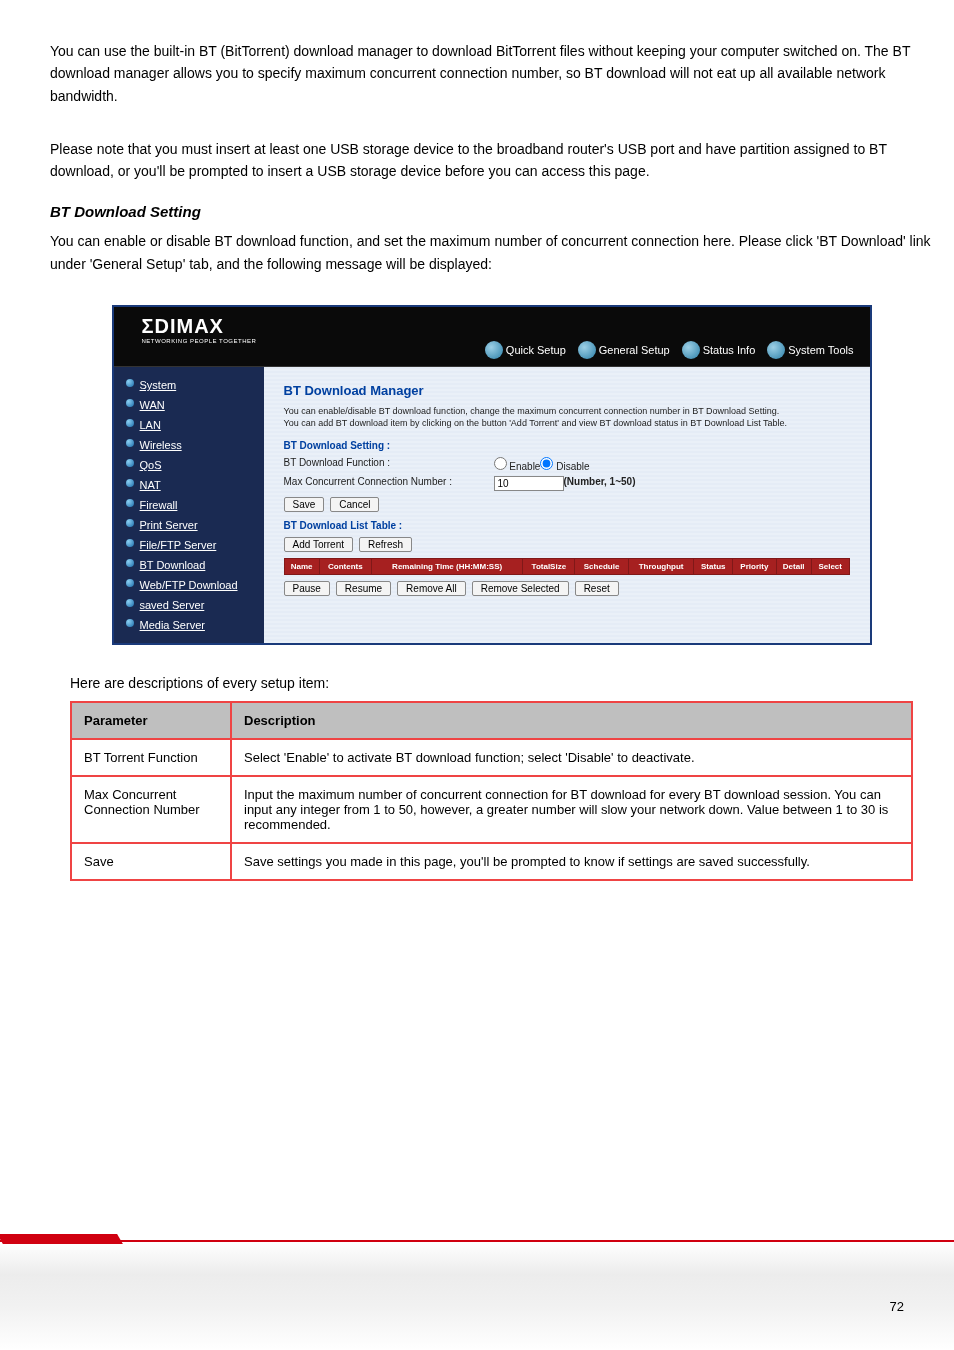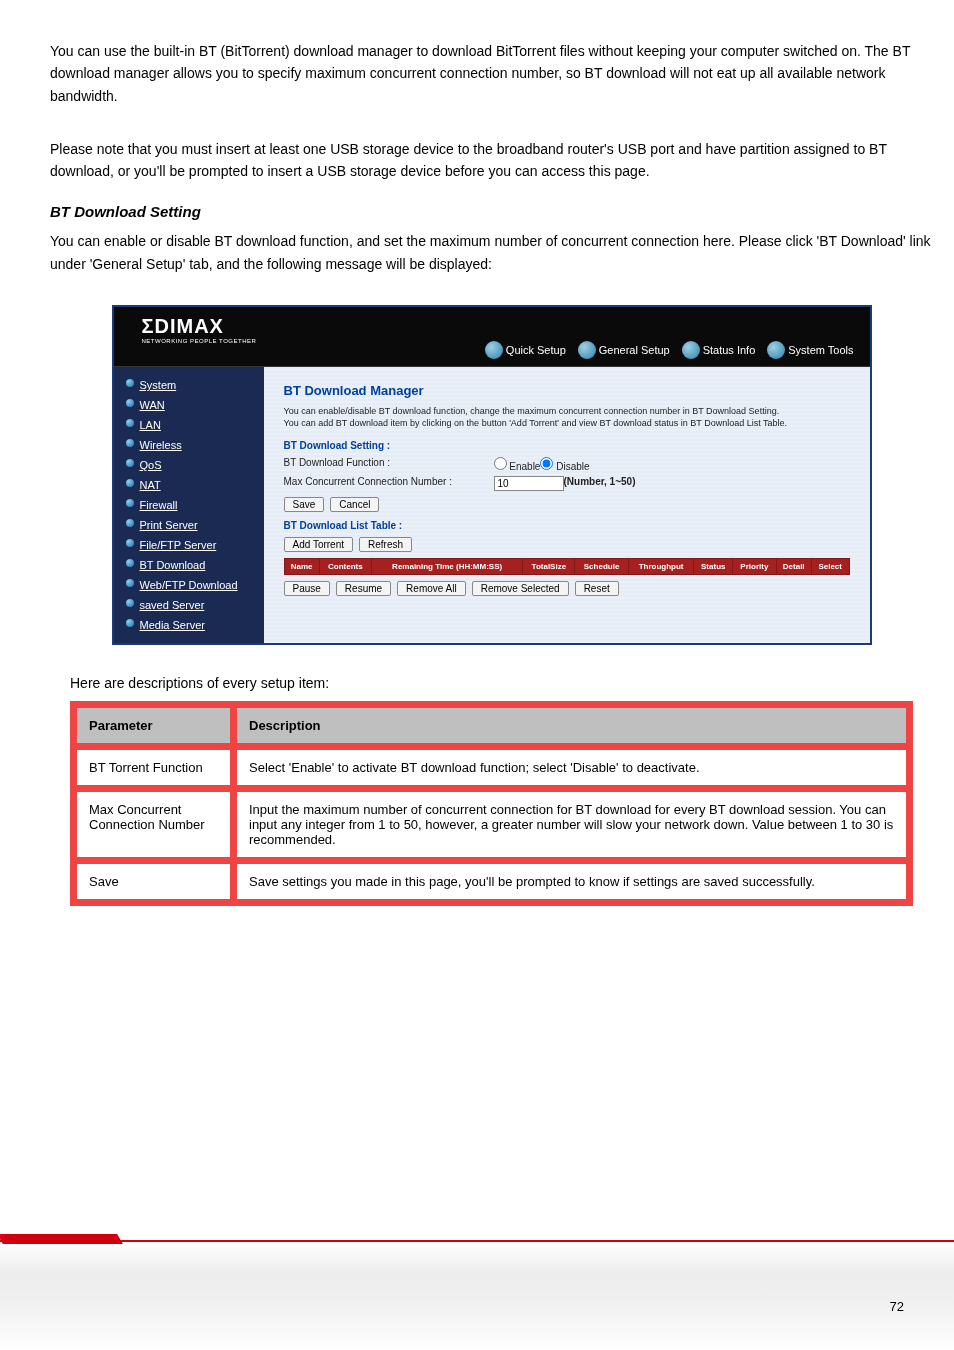--- a/index.html
+++ b/index.html
@@ -168,21 +168,21 @@
   .param-intro {
     font-size: 14px;
     margin-bottom: 10px;
   }
   .param-table {
     width: 100%;
     border-collapse: collapse;
     font-size: 13px;
   }
   .param-table th, .param-table td {
-    border: 7px solid #ef4444;
+    border: 2px solid #ef4444;
     padding: 10px 12px;
     text-align: left;
     vertical-align: top;
   }
   .param-table th {
     background: #bfbfbf;
     font-weight: bold;
   }
   .param-table td.pname { width: 160px; }
 

